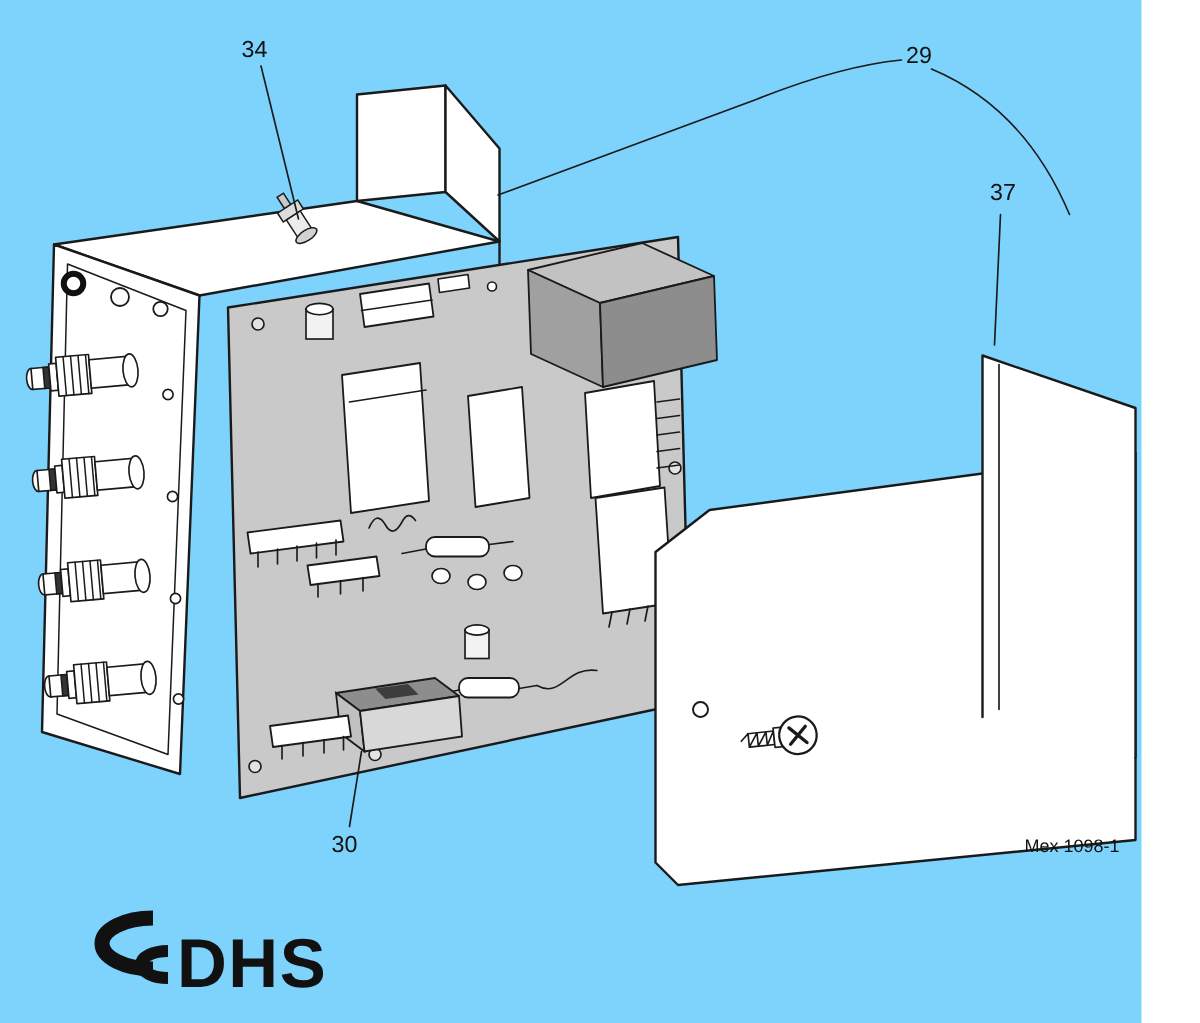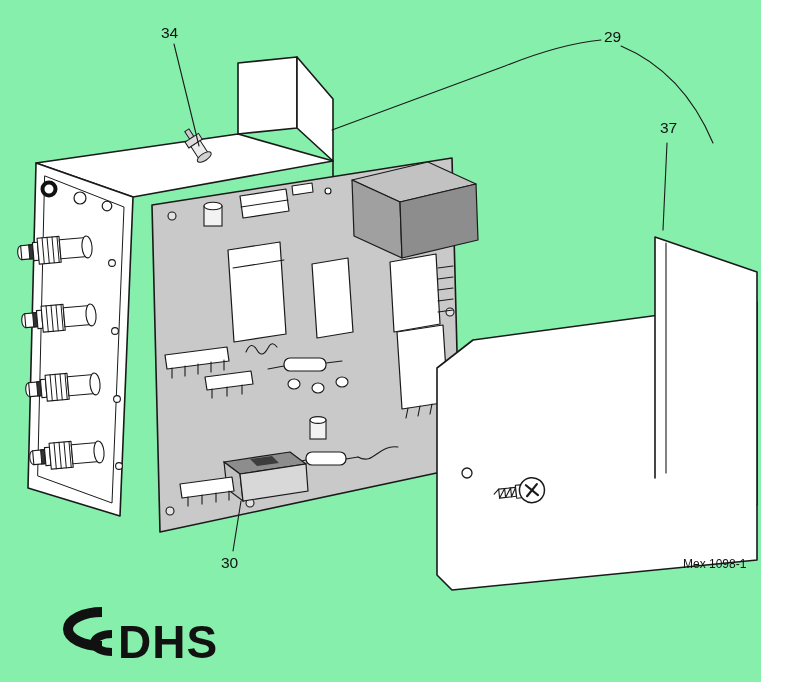--- a/index.html
+++ b/index.html
@@ -1,18 +1,18 @@
 <!DOCTYPE html>
 <html><head>
 <meta charset="utf-8">
 <style>
   html,body{margin:0;padding:0;background:#ffffff;}
   .canvas{
     width:761px;height:682px;position:relative;overflow:hidden;
-    background:#86efac;
+    background:#7dd3fc;
     font-family:"Liberation Sans","DejaVu Sans",sans-serif;
   }
   svg{display:block;}
   .sh{fill:#ffffff;stroke:#1a1a1a;stroke-linejoin:round;}
   .ln{fill:none;stroke:#1a1a1a;stroke-linejoin:round;stroke-linecap:round;}
   .s16{stroke-width:1.6;}
   .s13{stroke-width:1.3;}
   .s11{stroke-width:1.1;}
   text{fill:#111111;font-family:"Liberation Sans","DejaVu Sans",sans-serif;}
   .callout{font-size:15.5px;}

